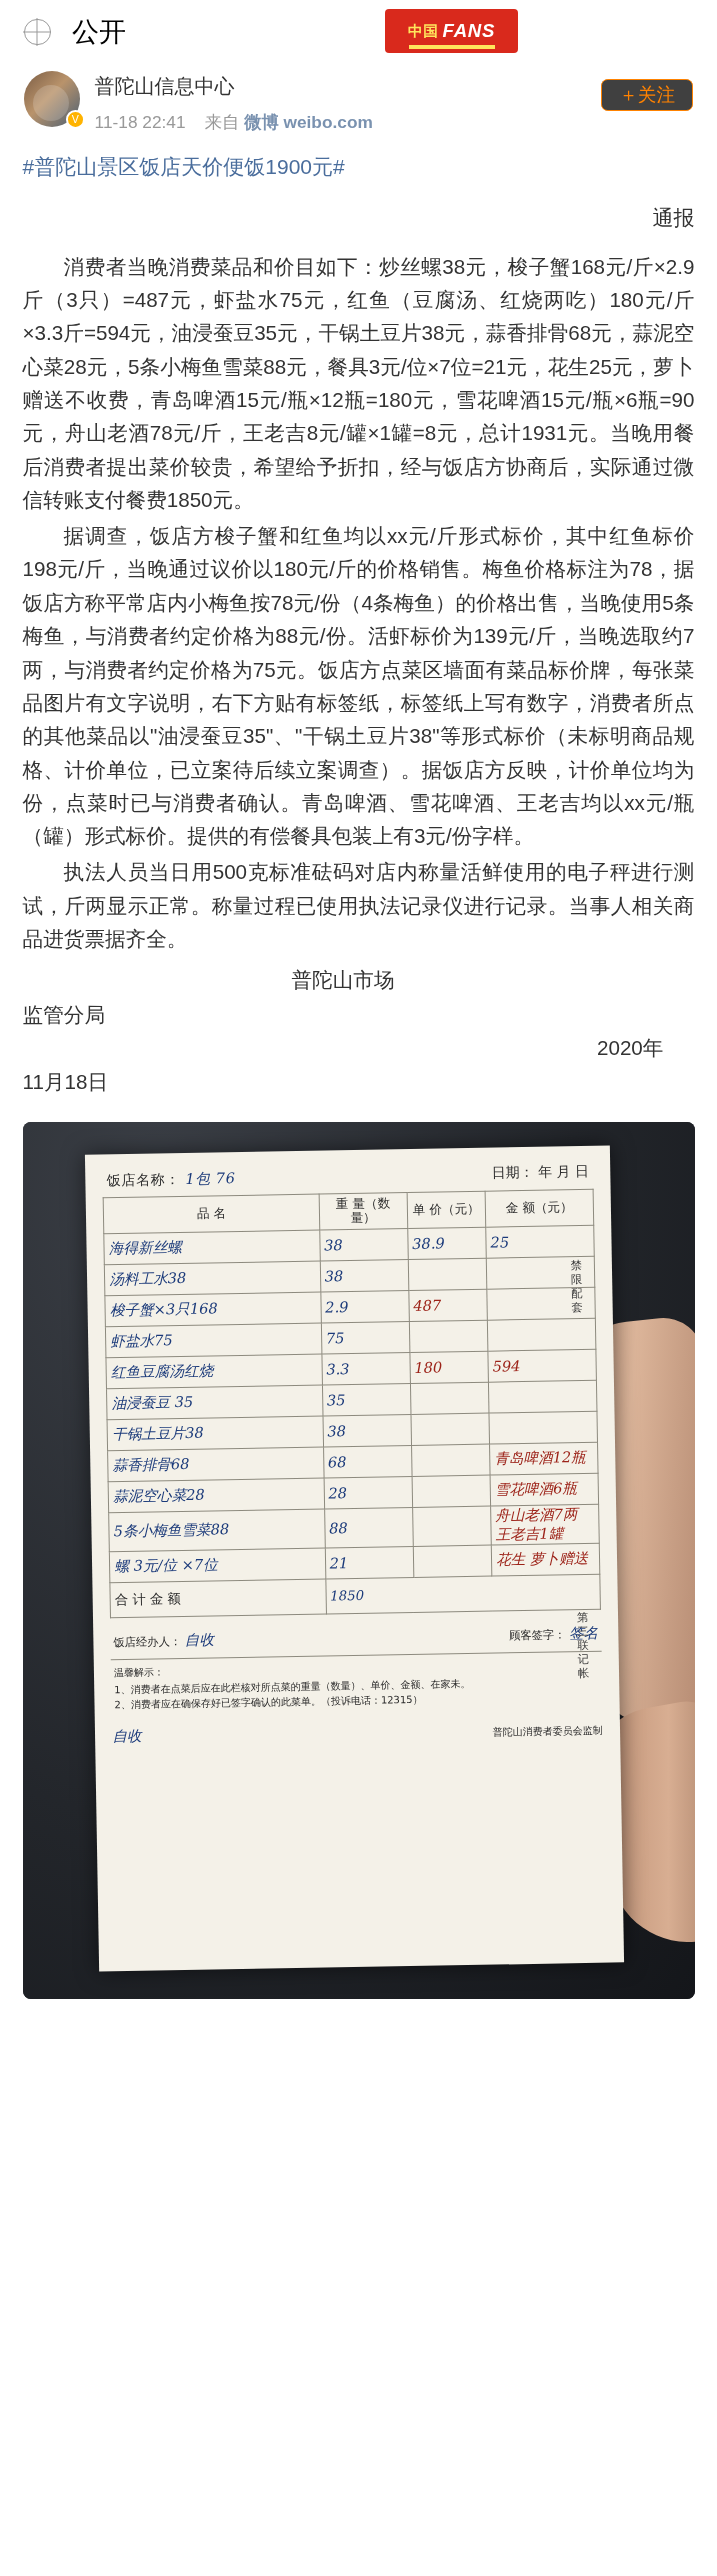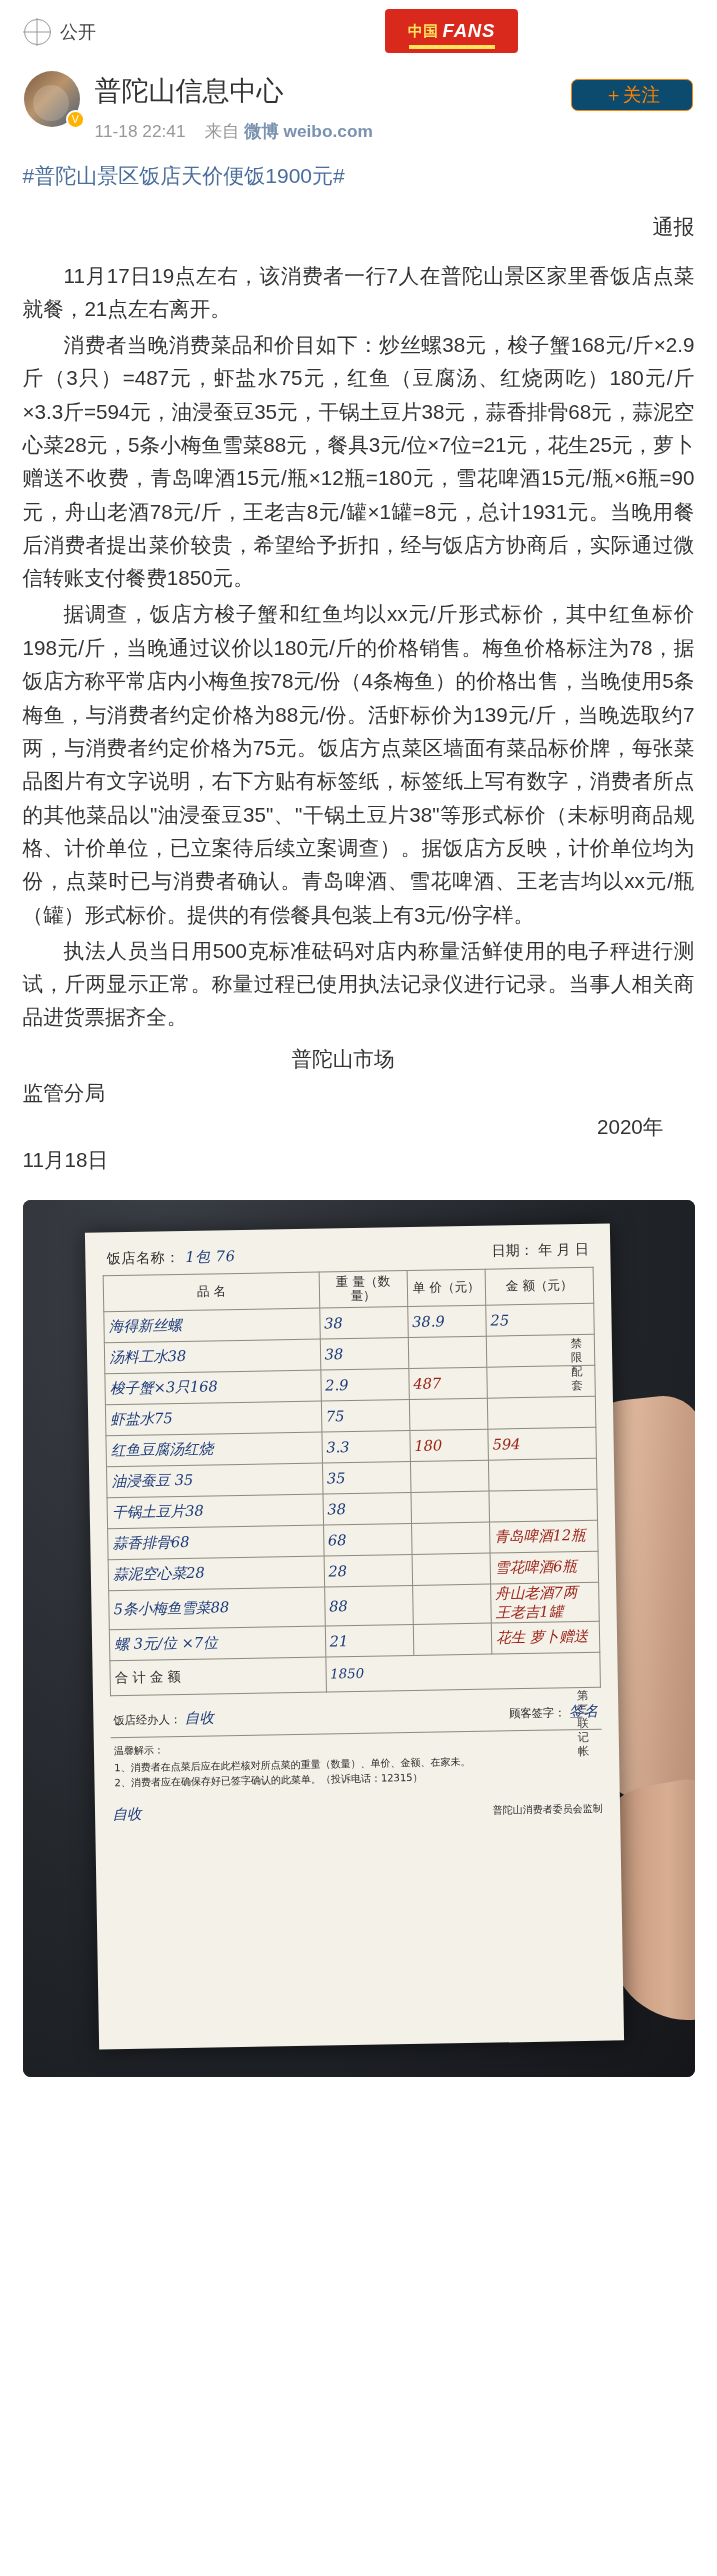--- a/index.html
+++ b/index.html
@@ -45,22 +45,23 @@
     transform: translateX(-50%);
   }
   .globe-icon::after {
     content: "";
     position: absolute;
     left: -1.7px; right: -1.7px; top: 50%;
     height: 0; border-top: 1.7px solid #9a9a9a;
     transform: translateY(-50%);
   }
   .privacy-label {
-    font-size: 18px;
-    color: #404040;
+    font-size: 27px;
+    color: #000000;
+    margin-left: 12px;
   }
   .brand-logo {
     position: absolute;
     right: 199px;
     top: 9.3px;
     width: 133px;
     height: 44px;
     background: #d9291c;
     border-radius: 4px;
     display: flex;
@@ -126,40 +127,40 @@
     display: flex; align-items: center; justify-content: center;
     color: #ffffff;
     font-size: 10.6px;
     line-height: 1;
   }
   .account-text {
     margin-left: 14.6px;
     padding-top: 2.7px;
   }
   .account-name {
-    font-size: 27px;
+    font-size: 20px;
     color: #333333;
     margin-bottom: 9.3px;
   }
   .account-meta {
     font-size: 17.3px;
     color: #999999;
   }
   .account-meta .src { color: #999999; }
   .account-meta .link { color: #7a92b0; font-weight: bold; }
   .follow-btn {
     position: absolute;
     right: 24px;
     top: 14.6px;
     border: 1.3px solid #ff8200;
     color: #ff8200;
-    background: #0c4a6e;
+    background: #404040;
     border-radius: 6.6px;
     font-size: 18.6px;
-    padding: 6px 32px;
+    padding: 6px 17px;
     line-height: 1;
     white-space: nowrap;
   }
 
   
   .content {
     padding: 12px 22.6px 6.6px 22.6px;
     font-size: 20.6px;
     line-height: 1.62;
     color: #333333;
@@ -369,21 +370,20 @@
         <span class="src">来自 </span><span class="link">微博 weibo.com</span>
       </div>
     </div>
     <div class="follow-btn">＋关注</div>
   </div>
 
   <div class="content">
     <div class="topic">#普陀山景区饭店天价便饭1900元#</div>
     <div class="notice-title">通报</div>
 
-    <p class="para">11月17日19点左右，该消费者一行7人在普陀山景区家里香饭店点菜就餐，21点左右离开。</p>
     <p class="para">消费者当晚消费菜品和价目如下：炒丝螺38元，梭子蟹168元/斤×2.9斤（3只）=487元，虾盐水75元，红鱼（豆腐汤、红烧两吃）180元/斤×3.3斤=594元，油浸蚕豆35元，干锅土豆片38元，蒜香排骨68元，蒜泥空心菜28元，5条小梅鱼雪菜88元，餐具3元/位×7位=21元，花生25元，萝卜赠送不收费，青岛啤酒15元/瓶×12瓶=180元，雪花啤酒15元/瓶×6瓶=90元，舟山老酒78元/斤，王老吉8元/罐×1罐=8元，总计1931元。当晚用餐后消费者提出菜价较贵，希望给予折扣，经与饭店方协商后，实际通过微信转账支付餐费1850元。</p>
     <p class="para">据调查，饭店方梭子蟹和红鱼均以xx元/斤形式标价，其中红鱼标价198元/斤，当晚通过议价以180元/斤的价格销售。梅鱼价格标注为78，据饭店方称平常店内小梅鱼按78元/份（4条梅鱼）的价格出售，当晚使用5条梅鱼，与消费者约定价格为88元/份。活虾标价为139元/斤，当晚选取约7两，与消费者约定价格为75元。饭店方点菜区墙面有菜品标价牌，每张菜品图片有文字说明，右下方贴有标签纸，标签纸上写有数字，消费者所点的其他菜品以"油浸蚕豆35"、"干锅土豆片38"等形式标价（未标明商品规格、计价单位，已立案待后续立案调查）。据饭店方反映，计价单位均为份，点菜时已与消费者确认。青岛啤酒、雪花啤酒、王老吉均以xx元/瓶（罐）形式标价。提供的有偿餐具包装上有3元/份字样。</p>
     <p class="para">执法人员当日用500克标准砝码对店内称量活鲜使用的电子秤进行测试，斤两显示正常。称量过程已使用执法记录仪进行记录。当事人相关商品进货票据齐全。</p>
 
     <div class="signature">普陀山市场</div>
     <div class="sig-line2">监管分局</div>
     <div class="sig-year">2020年</div>
     <div class="sig-date">11月18日</div>
   </div>
 

